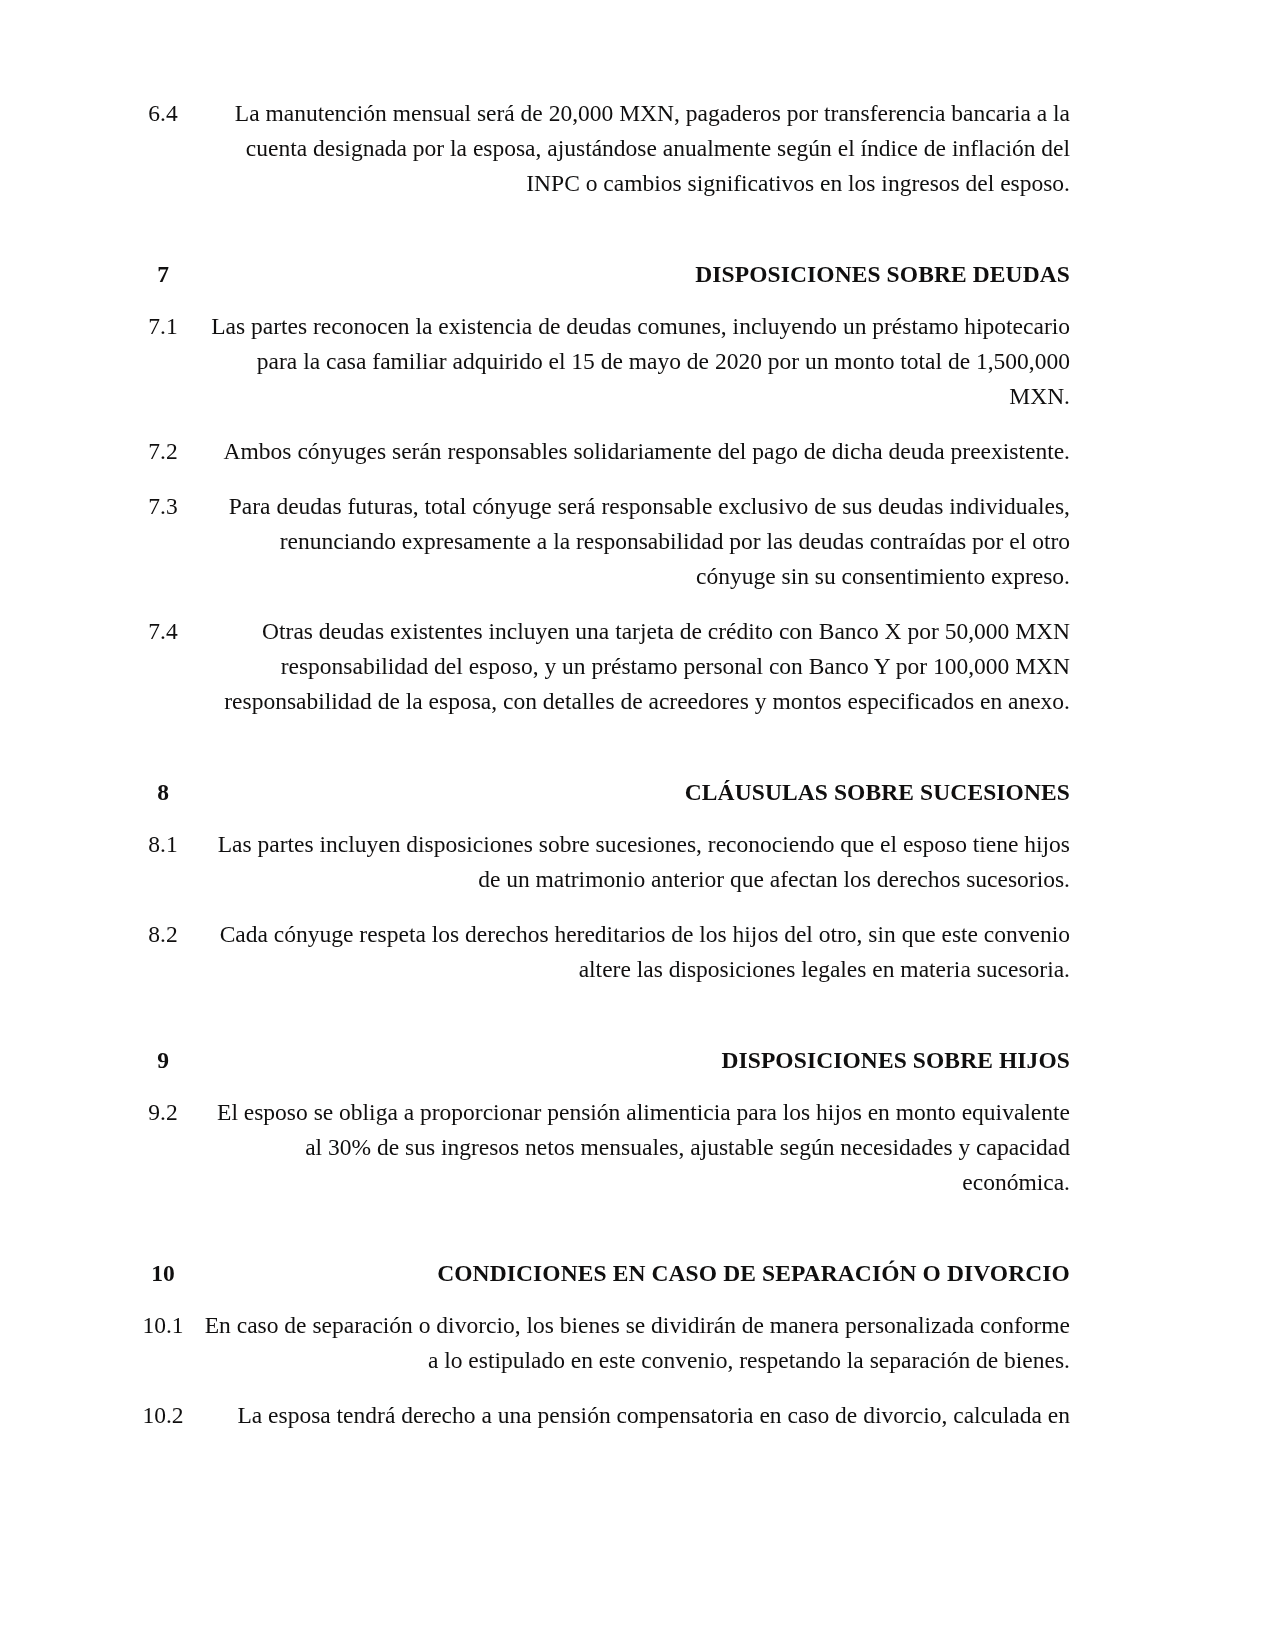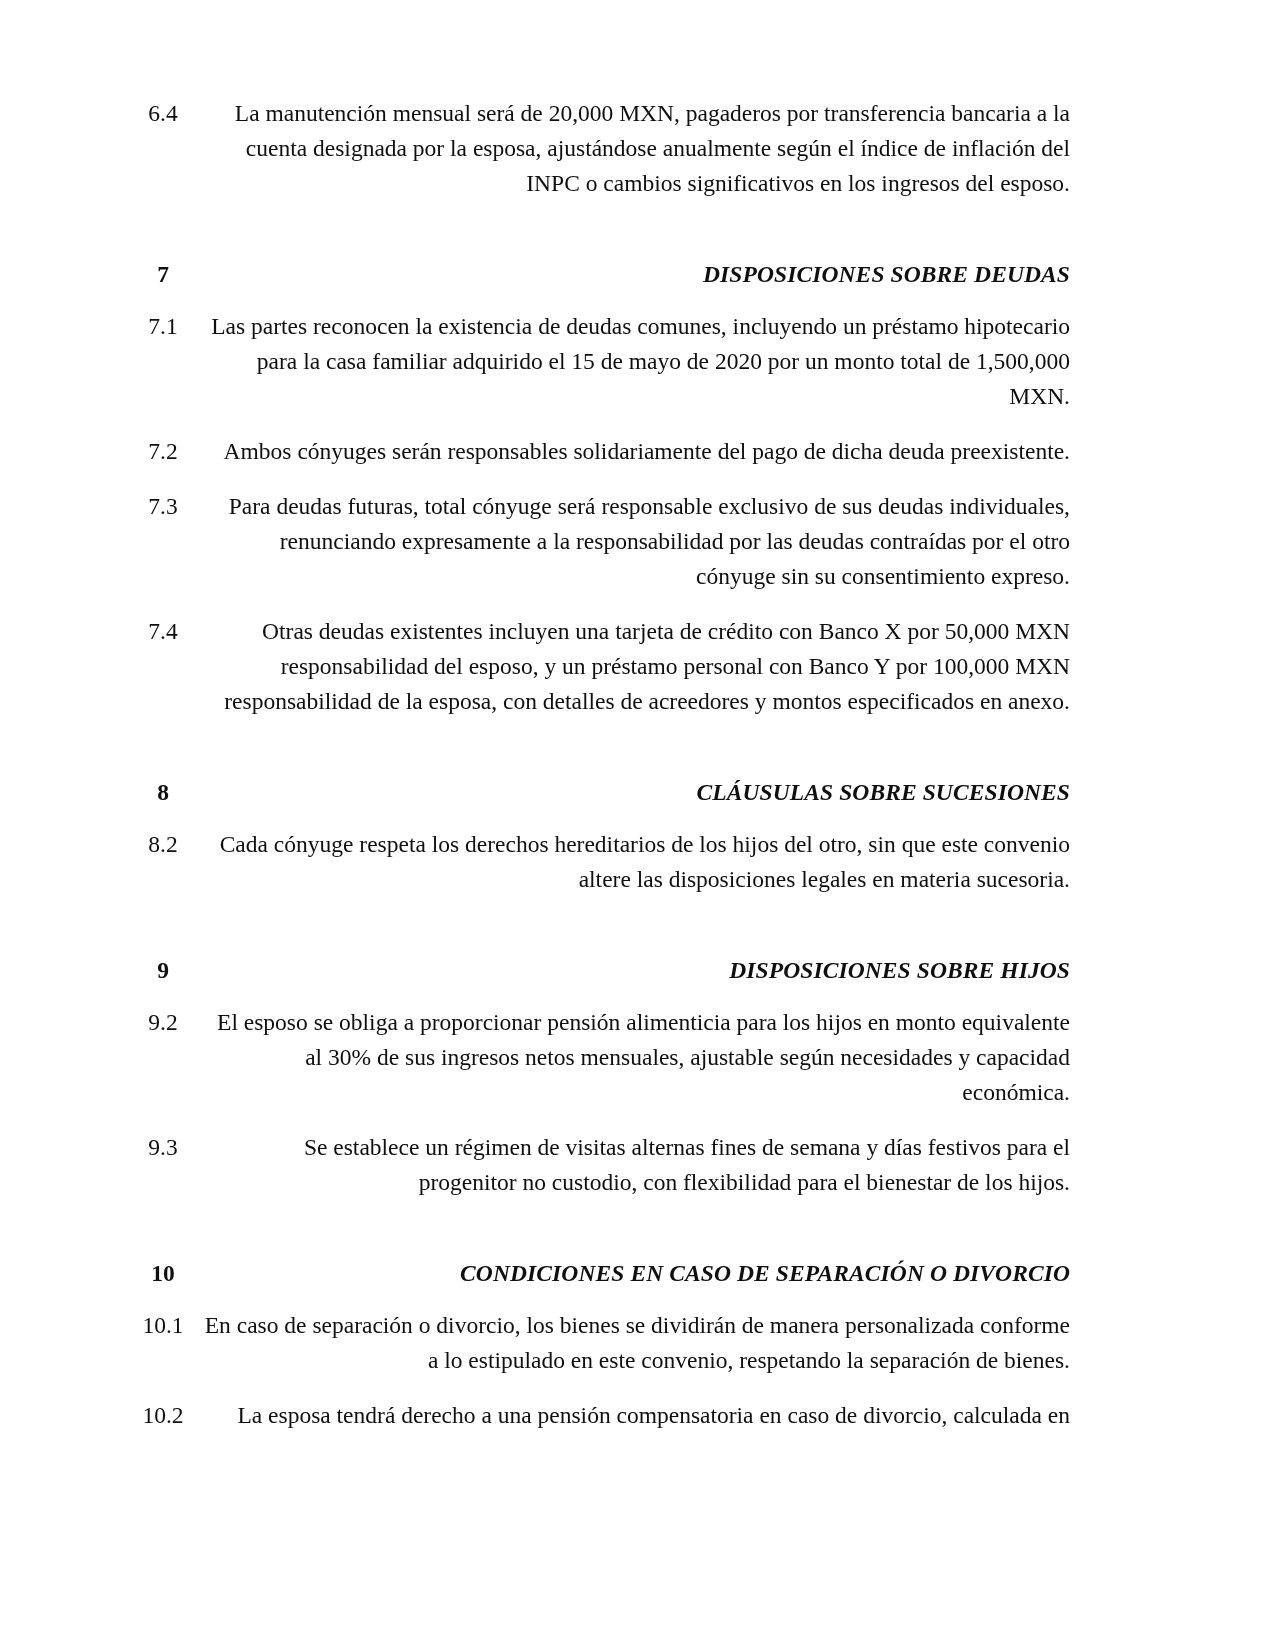--- a/index.html
+++ b/index.html
@@ -76,21 +76,20 @@
     font-weight: 700;
     font-size: 23.5px;
     line-height: 34px;
   }
 
   .section-heading .item-text {
     font-weight: 700;
     font-size: 23.5px;
     line-height: 34px;
     letter-spacing: 0.1px;
-    font-style: italic;
   }
 
   
   .gap-before-heading {
     margin-top: 56px;
   }
 
   
   .block:last-child .clause:last-child {
     margin-bottom: 12px;
@@ -138,40 +137,40 @@
         </div>
       </div>
       <div class="block">
         <div class="item section-heading gap-before-heading">
           <span class="item-num">8</span>
           <span class="item-text">CLÁUSULAS SOBRE SUCESIONES</span>
         </div>
       </div>
       <div class="block">
         <div class="item clause">
+          <span class="item-num">8.1</span>
+          <span class="item-text">Las partes incluyen disposiciones sobre sucesiones, reconociendo que el esposo tiene hijos de un matrimonio anterior que afectan los derechos sucesorios.</span>
+        </div>
+      </div>
+      <div class="block">
+        <div class="item clause">
           <span class="item-num">8.2</span>
           <span class="item-text">Cada cónyuge respeta los derechos hereditarios de los hijos del otro, sin que este convenio altere las disposiciones legales en materia sucesoria.</span>
         </div>
       </div>
       <div class="block">
         <div class="item section-heading gap-before-heading">
           <span class="item-num">9</span>
           <span class="item-text">DISPOSICIONES SOBRE HIJOS</span>
         </div>
       </div>
       <div class="block">
         <div class="item clause">
           <span class="item-num">9.2</span>
           <span class="item-text">El esposo se obliga a proporcionar pensión alimenticia para los hijos en monto equivalente al 30% de sus ingresos netos mensuales, ajustable según necesidades y capacidad económica.</span>
-        </div>
-      </div>
-      <div class="block">
-        <div class="item clause">
-          <span class="item-num">9.3</span>
-          <span class="item-text">Se establece un régimen de visitas alternas fines de semana y días festivos para el progenitor no custodio, con flexibilidad para el bienestar de los hijos.</span>
         </div>
       </div>
       <div class="block">
         <div class="item section-heading gap-before-heading">
           <span class="item-num">10</span>
           <span class="item-text">CONDICIONES EN CASO DE SEPARACIÓN O DIVORCIO</span>
         </div>
       </div>
       <div class="block">
         <div class="item clause">

